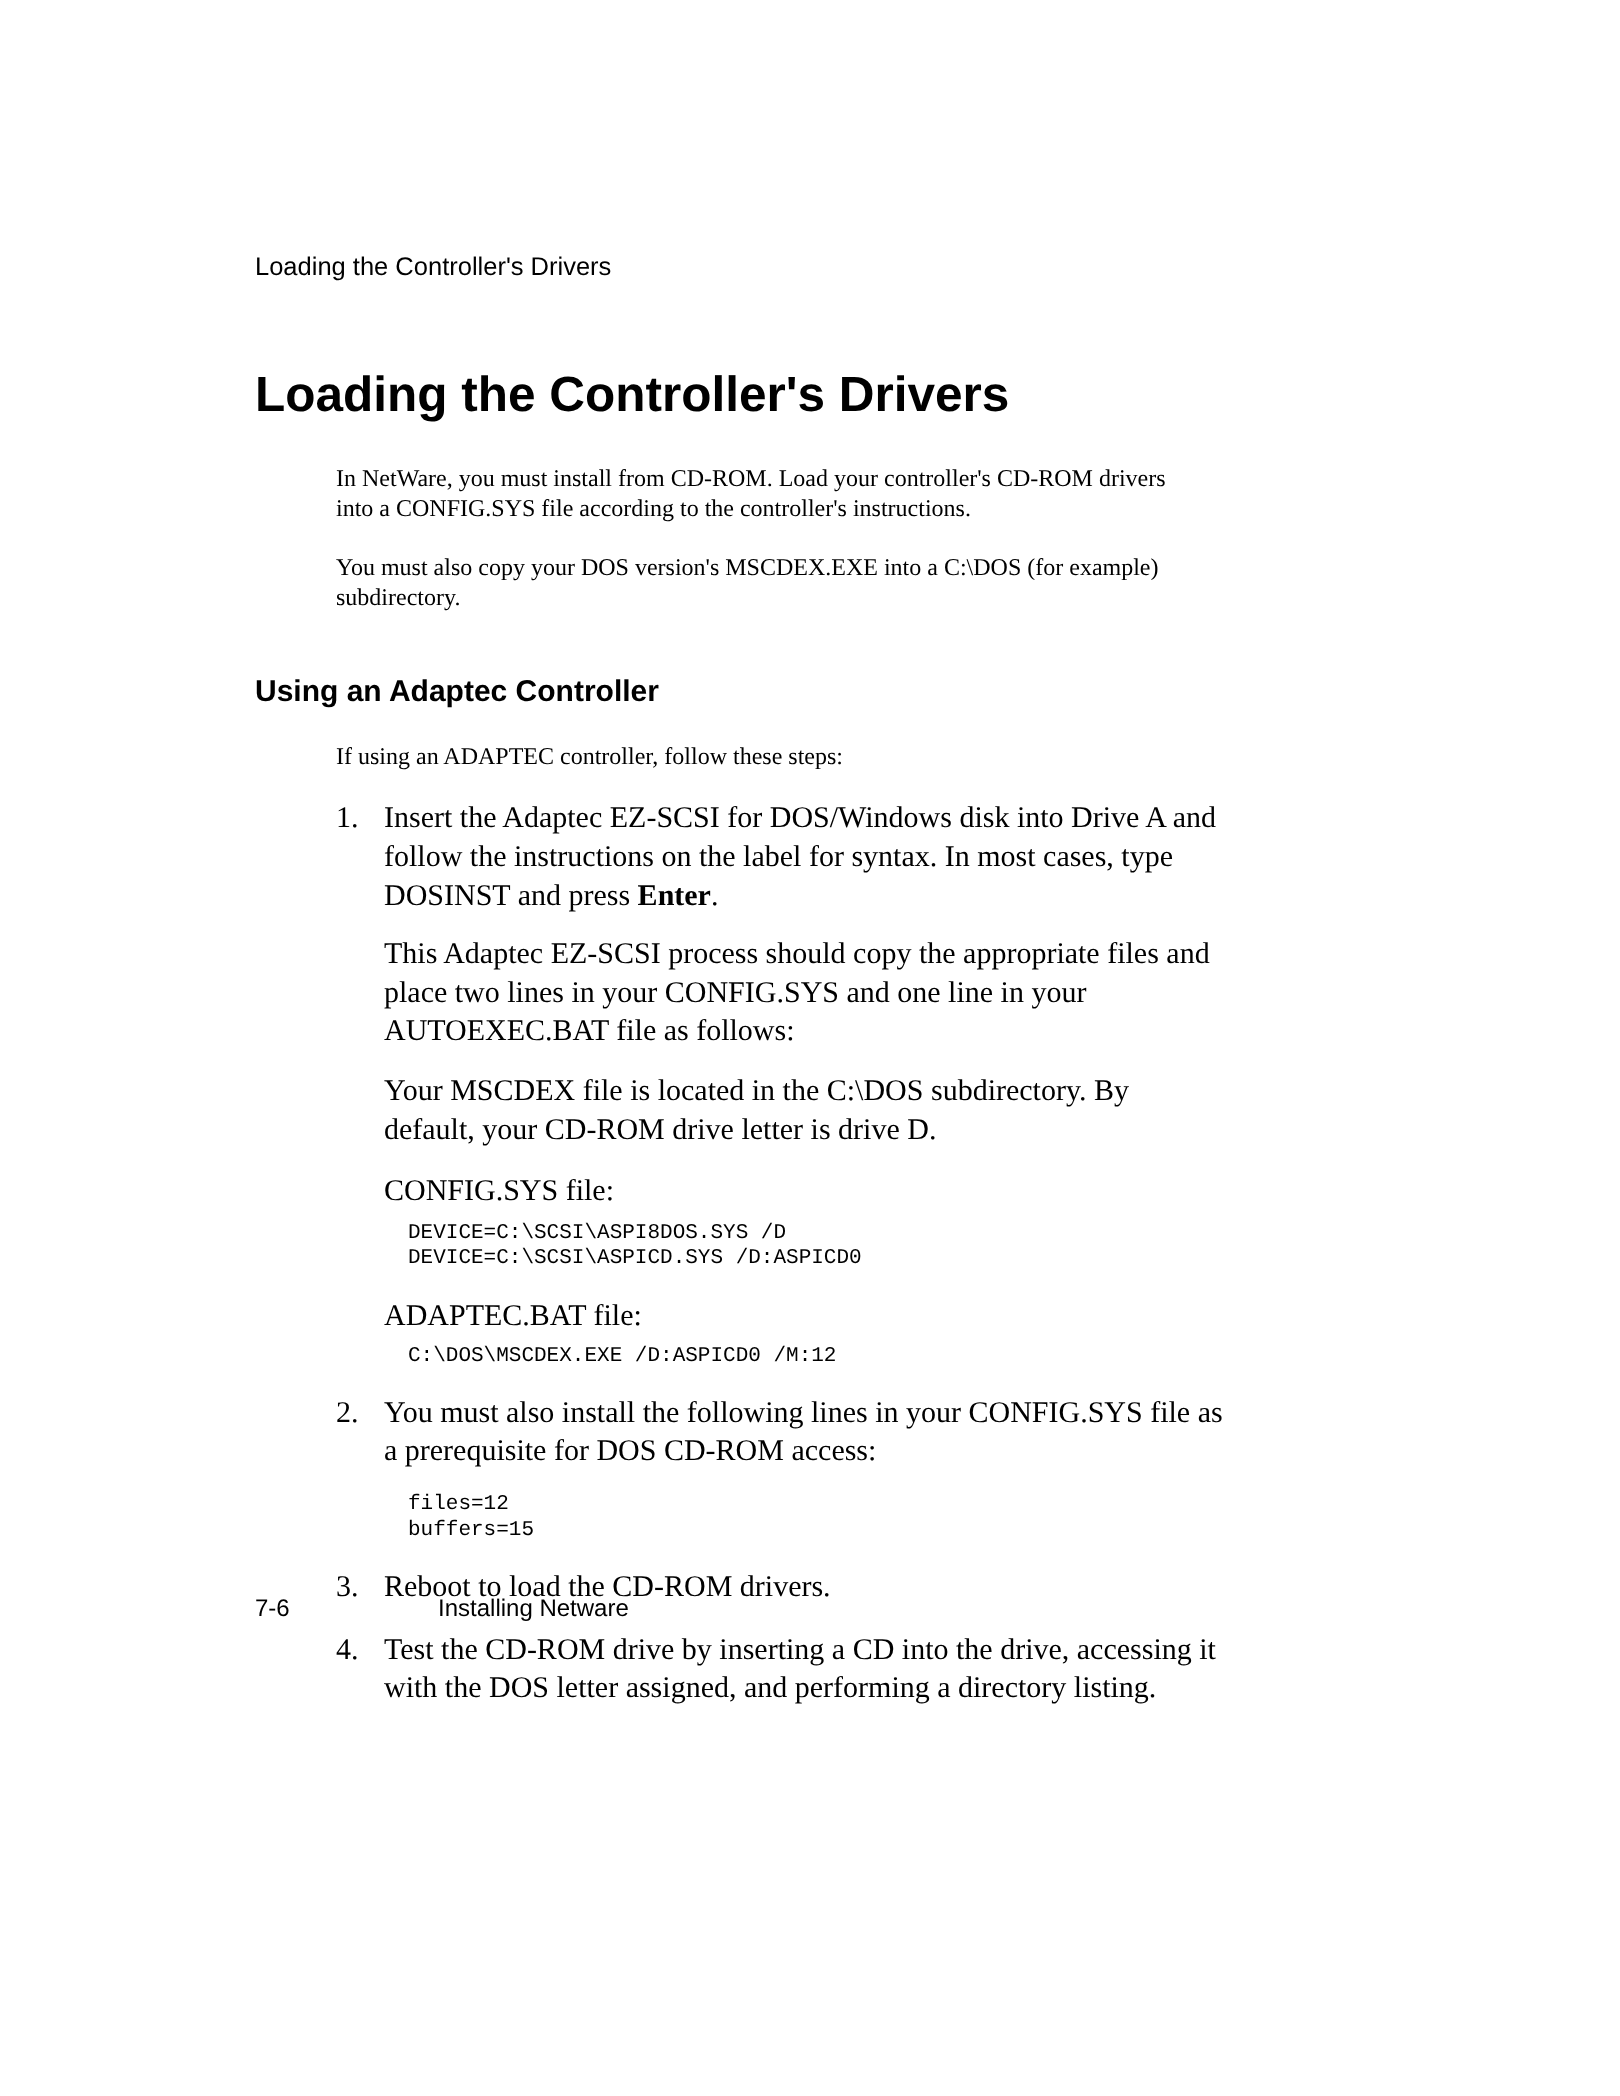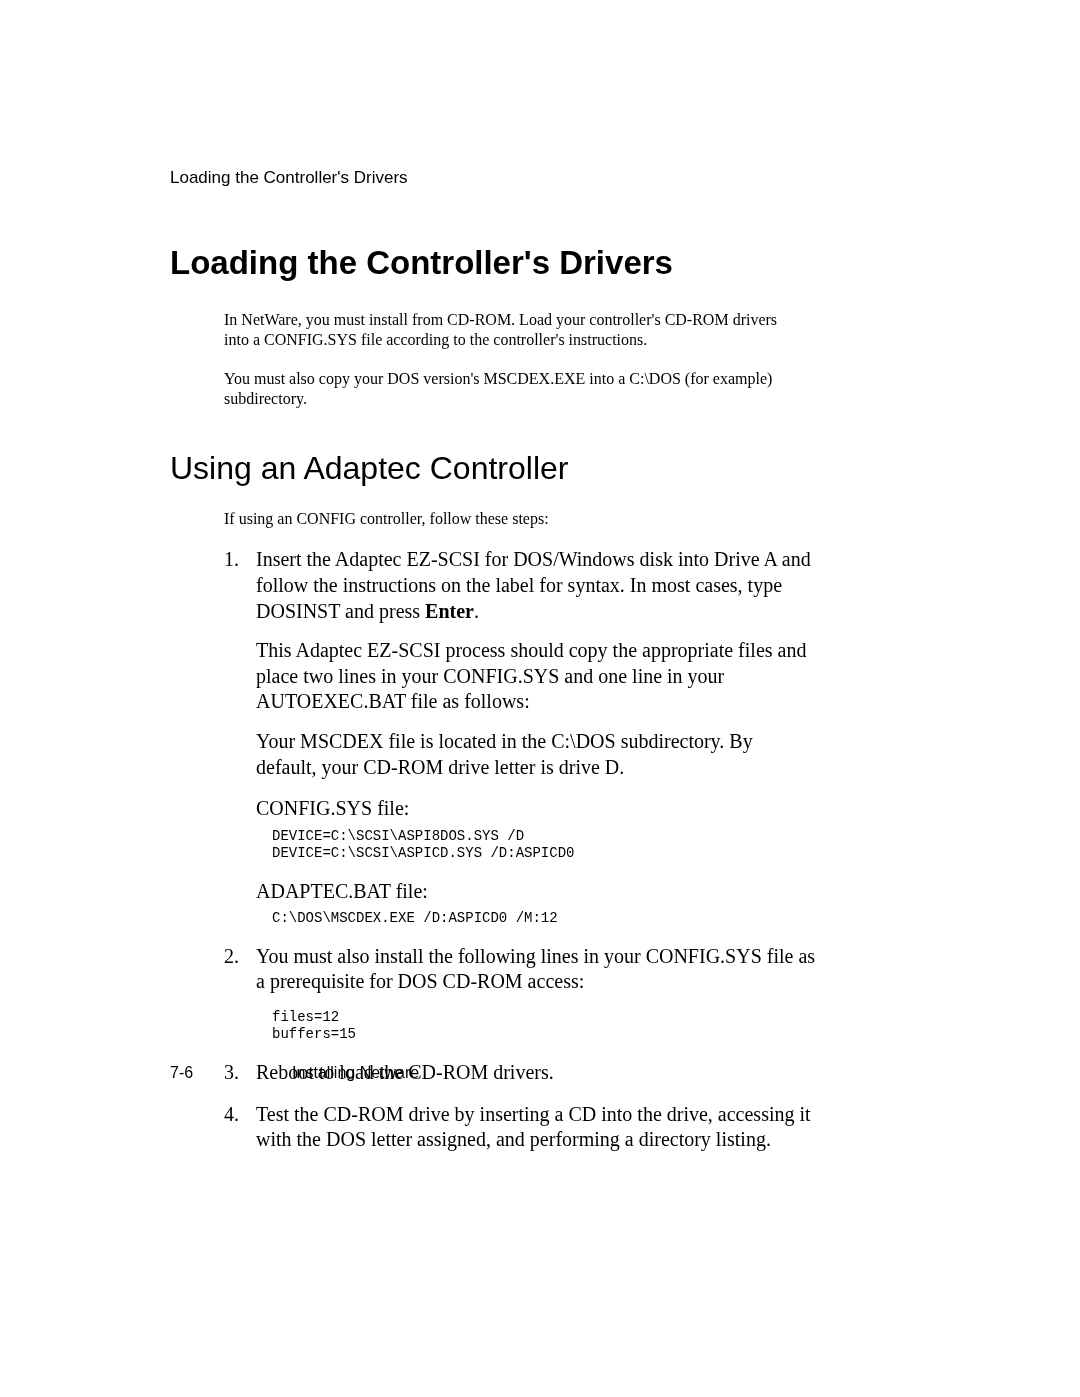--- a/index.html
+++ b/index.html
@@ -33,22 +33,22 @@
     margin-left: 54px;   
     max-width: 560px;    
   }
   .body-indent p {
     font-size: 16px;
     line-height: 1.28;
     margin: 0 0 18px 0;
   }
   h2.subtitle {
     font-family: Arial, Helvetica, sans-serif;
-    font-weight: 400;
-    font-size: 32px;
+    font-weight: 700;
+    font-size: 20px;
     margin: 40px 0 22px 0;
   }
   ol.steps {
     margin: 0 0 0 54px;
     padding: 0;
     list-style: none;
     counter-reset: step;
   }
   ol.steps > li {
     position: relative;
@@ -101,21 +101,21 @@
   <h1 class="title">Loading the Controller's Drivers</h1>
 
   <div class="body-indent">
     <p>In NetWare, you must install from CD-ROM. Load your controller's CD-ROM drivers into a CONFIG.SYS file according to the controller's instructions.</p>
     <p>You must also copy your DOS version's MSCDEX.EXE into a C:\DOS (for example) subdirectory.</p>
   </div>
 
   <h2 class="subtitle">Using an Adaptec Controller</h2>
 
   <div class="body-indent">
-    <p>If using an CONFIG controller, follow these steps:</p>
+    <p>If using an ADAPTEC controller, follow these steps:</p>
   </div>
 
   <ol class="steps">
     <li>
       <p>
         <span>Insert the Adaptec EZ-SCSI for DOS/Windows disk into Drive A and follow the instructions on the label for syntax. In most cases, type DOSINST and press </span><span class="bold">Enter</span><span>.</span>
       </p>
       <p>This Adaptec EZ-SCSI process should copy the appropriate files and place two lines in your CONFIG.SYS and one line in your AUTOEXEC.BAT file as follows:</p>
       <p>Your MSCDEX file is located in the C:\DOS subdirectory. By default, your CD-ROM drive letter is drive D.</p>
       <div class="label">CONFIG.SYS file:</div>

